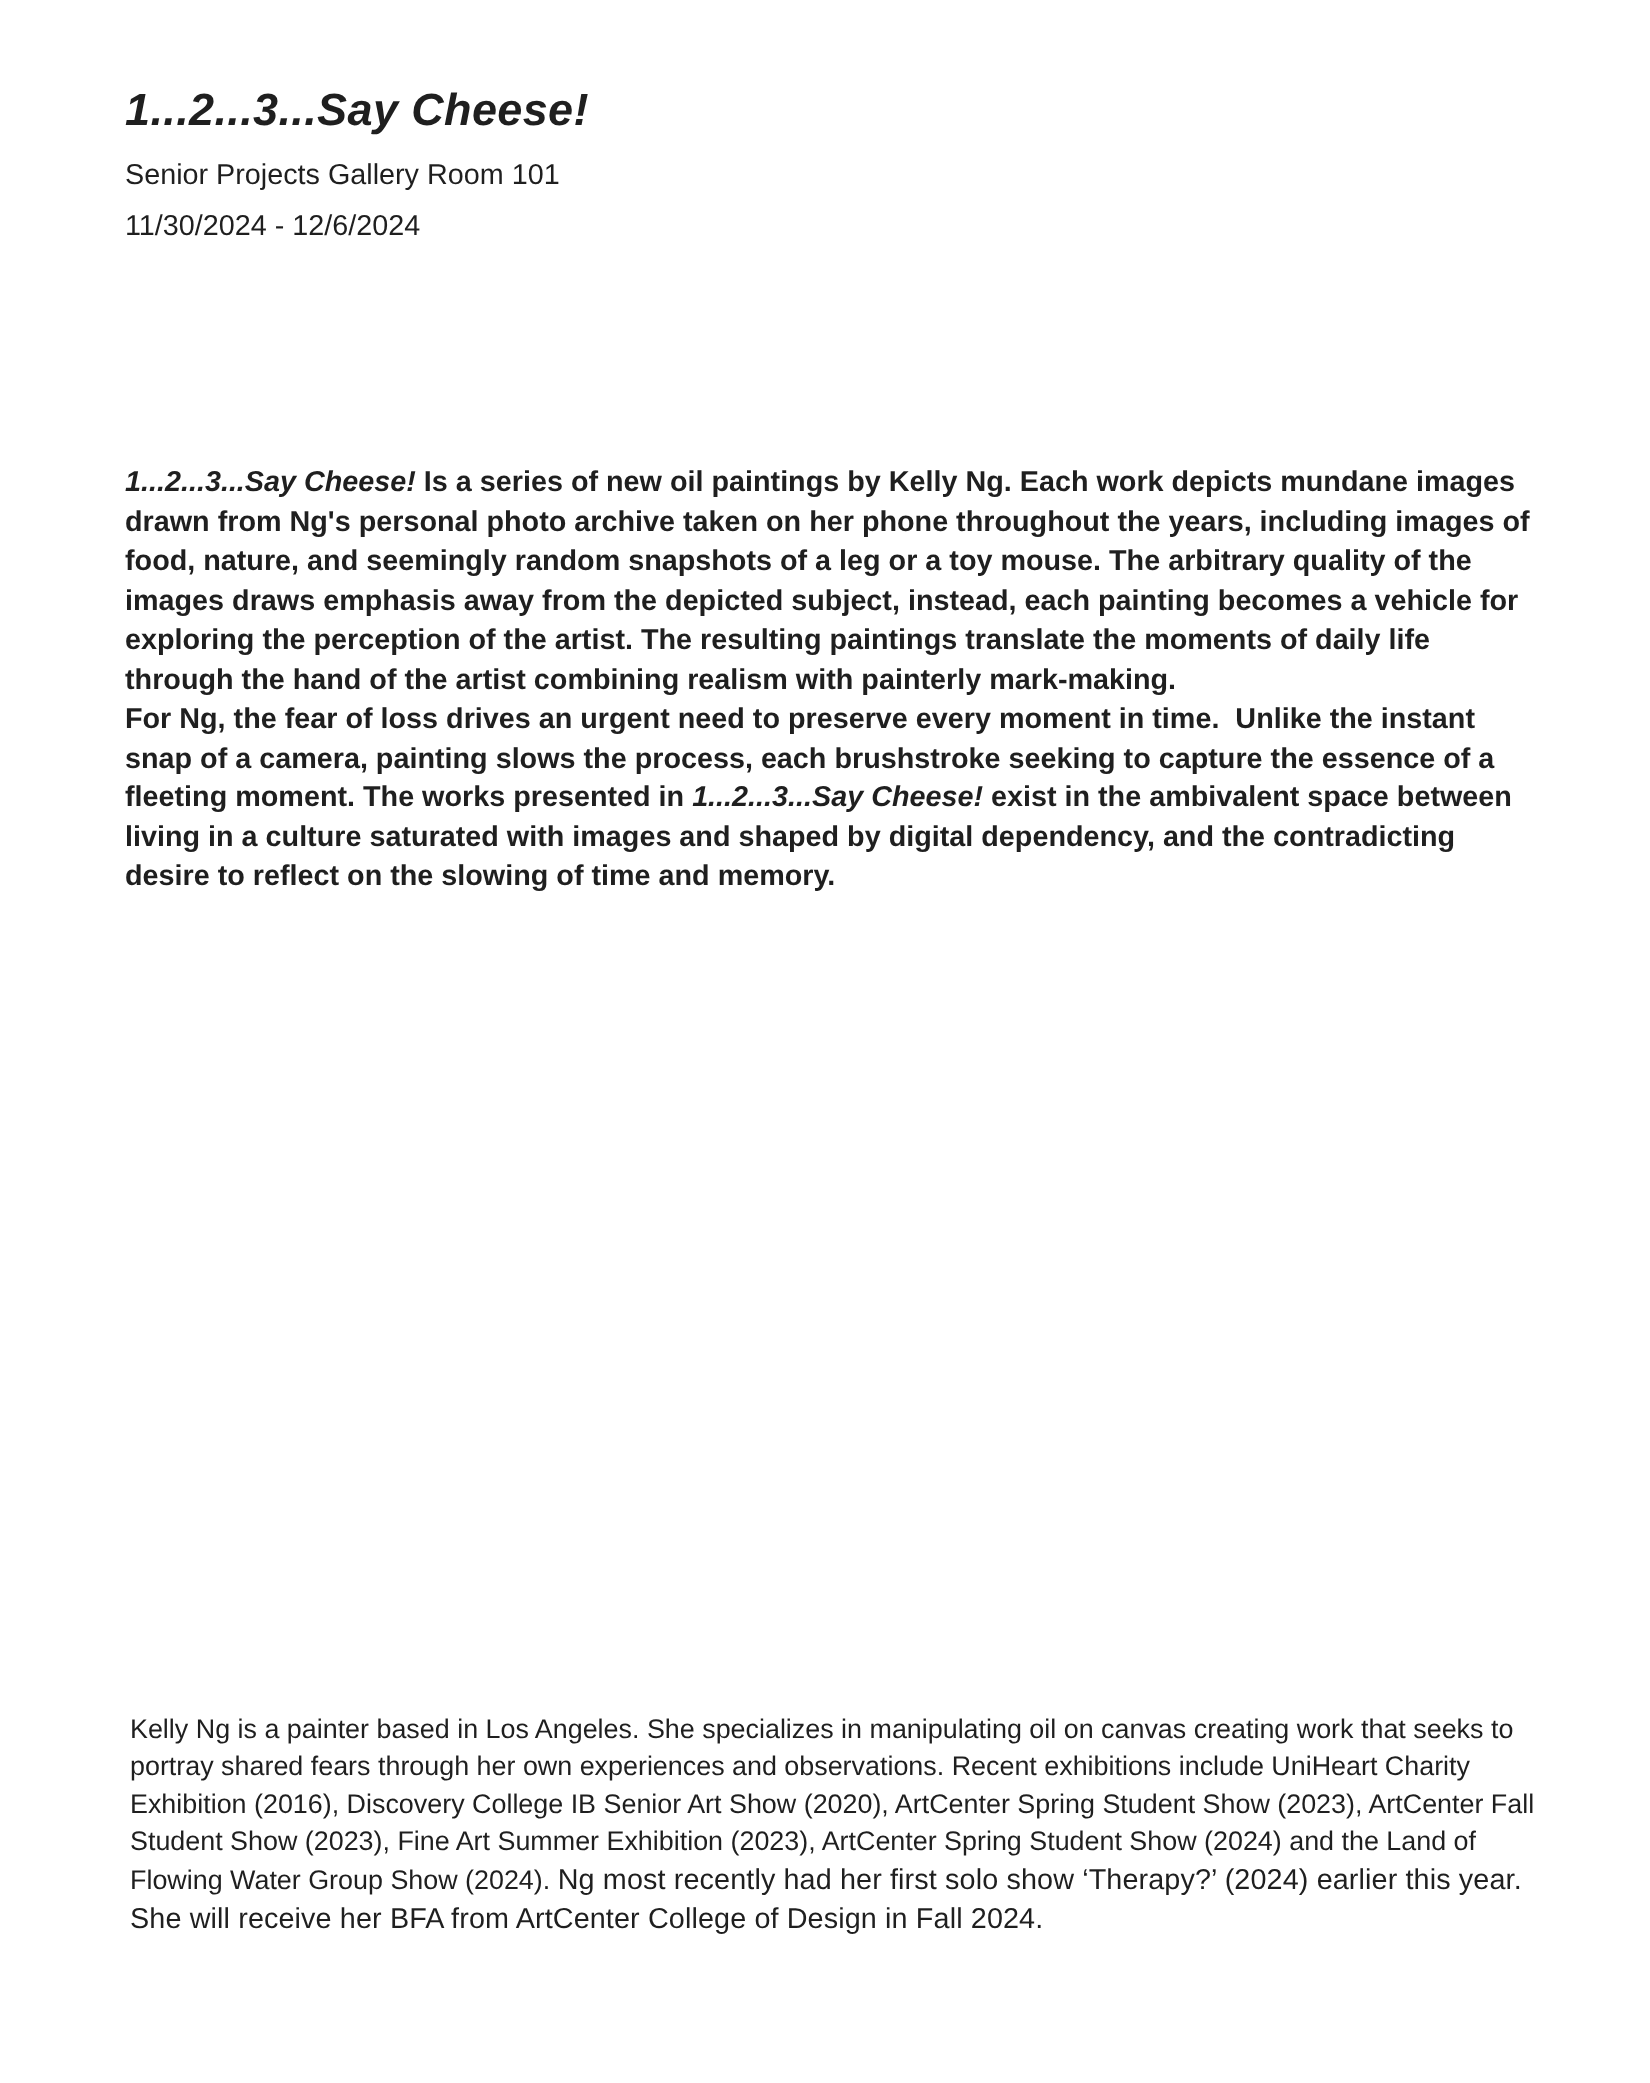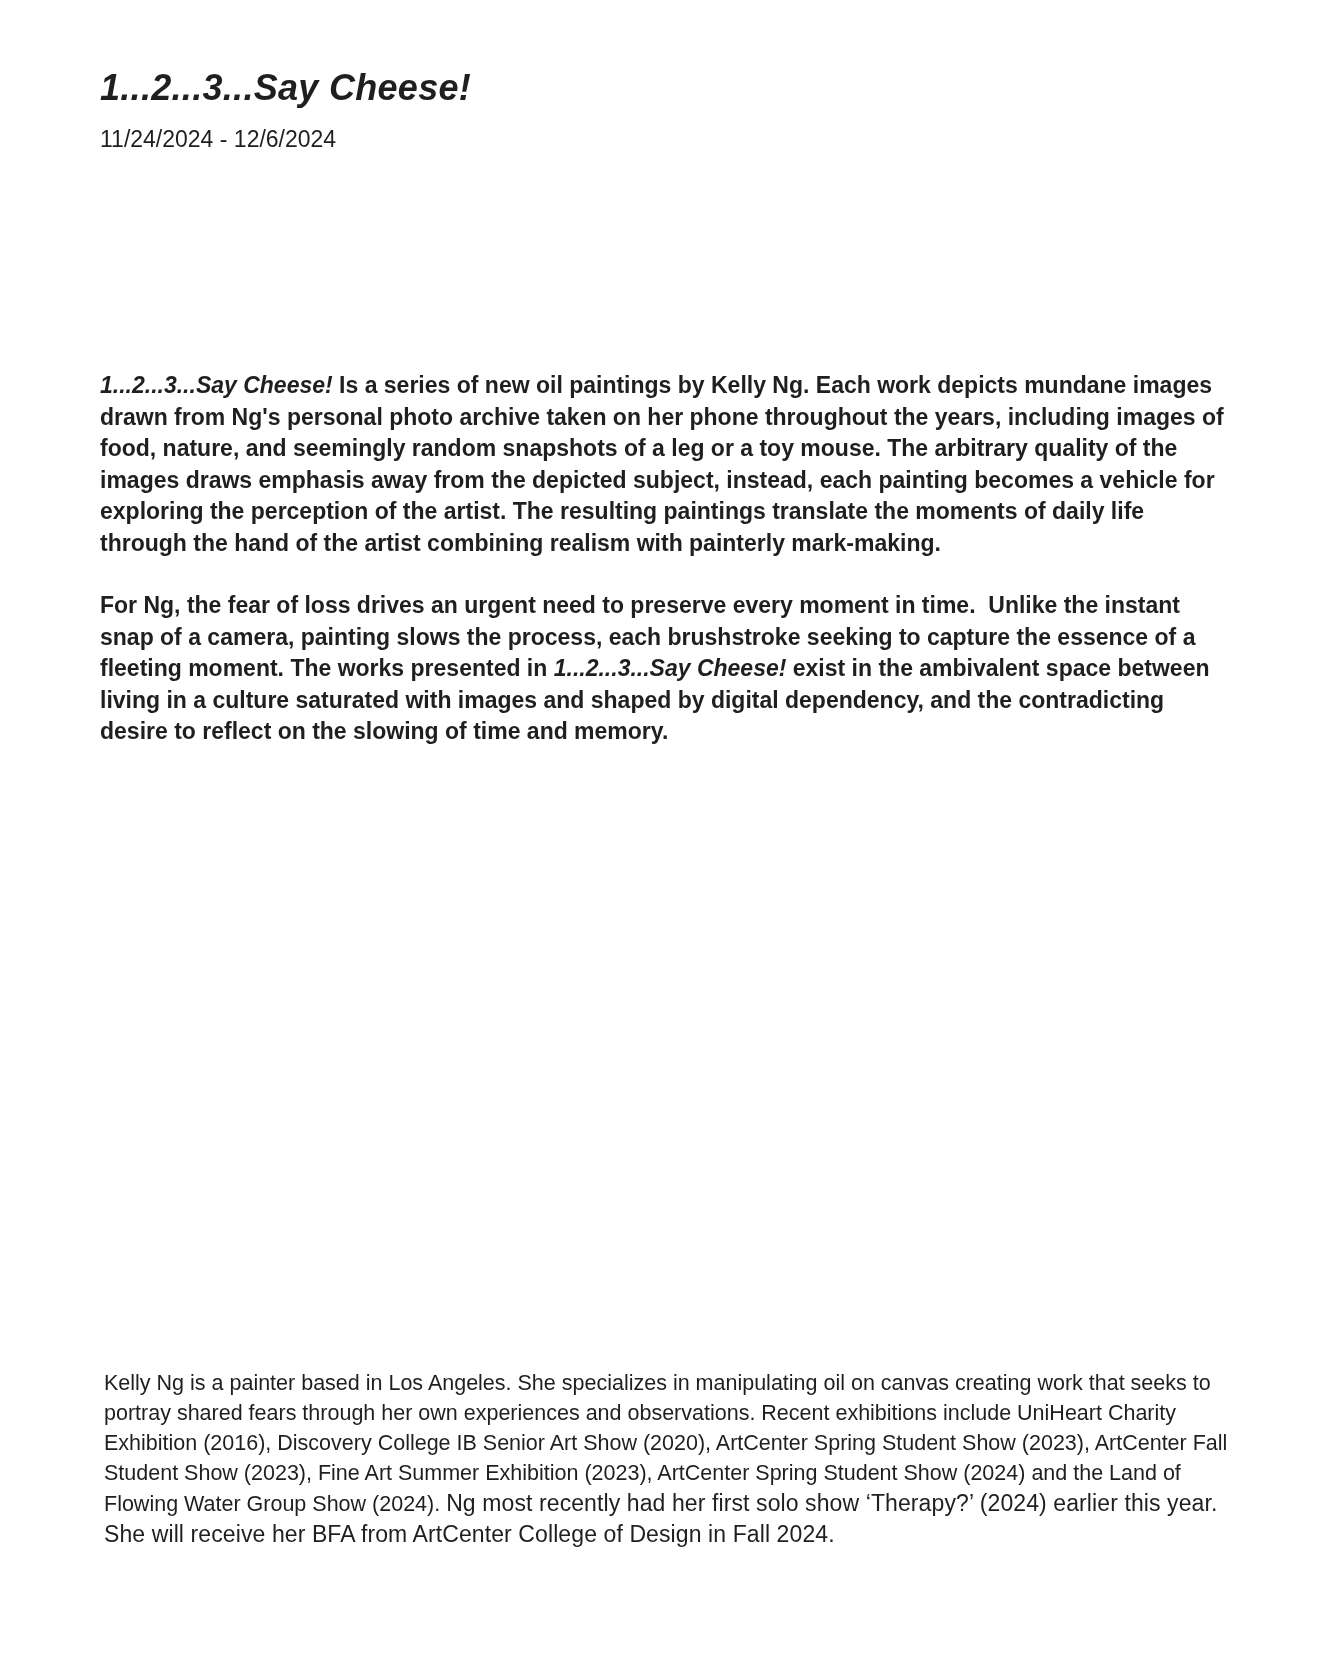--- a/index.html
+++ b/index.html
@@ -44,21 +44,21 @@
     top: 370px;
     width: 1128px;
     font-size: 23px;
     line-height: 31.5px;
     font-weight: 700;
   }
   .doc-body p {
     margin: 0;
     white-space: pre-wrap;
   }
-  .doc-body p + p { margin-top: 31px; }
+  .doc-body p + p { }
   .run-italic { font-style: italic; }
   .doc-bio {
     position: absolute;
     left: 104px;
     top: 1368px;
     width: 1128px;
     font-size: 21.5px;
     line-height: 30px;
     font-weight: 400;
     white-space: pre-wrap;
@@ -68,21 +68,22 @@
     letter-spacing: 0.1px;
   }
 </style>
 </head>
 <body>
 
 <div class="page">
 
   <header class="doc-header">
     <h1 class="exhibition-title">1...2...3...Say Cheese!</h1>
-    <p class="header-line spaced">11/24/2024 - 12/6/2024</p>
+    <p class="header-line">Senior Projects Gallery Room 101</p>
+    <p class="header-line spaced">11/30/2024 - 12/6/2024</p>
   </header>
 
   <main class="doc-body">
       <p><span class="run-italic">1...2...3...Say Cheese!</span><span> Is a series of new oil paintings by Kelly Ng. Each work depicts mundane images drawn from Ng's personal photo archive taken on her phone throughout the years, including images of food, nature, and seemingly random snapshots of a leg or a toy mouse. The arbitrary quality of the images draws emphasis away from the depicted subject, instead, each painting becomes a vehicle for exploring the perception of the artist. The resulting paintings translate the moments of daily life through the hand of the artist combining realism with painterly mark-making.</span></p>
       <p><span>For Ng, the fear of loss drives an urgent need to preserve every moment in time.  Unlike the instant snap of a camera, painting slows the process, each brushstroke seeking to capture the essence of a fleeting moment. The works presented in </span><span class="run-italic">1...2...3...Say Cheese!</span><span> exist in the ambivalent space between living in a culture saturated with images and shaped by digital dependency, and the contradicting desire to reflect on the slowing of time and memory.</span></p>
     </main>
 
   <footer class="doc-bio"><span>Kelly Ng is a painter based in Los Angeles. She specializes in manipulating oil on canvas creating work that seeks to portray shared fears through her own experiences and observations. Recent exhibitions include UniHeart Charity Exhibition (2016), Discovery College IB Senior Art Show (2020), ArtCenter Spring Student Show (2023), ArtCenter Fall Student Show (2023), Fine Art Summer Exhibition (2023), ArtCenter Spring Student Show (2024) and the Land of Flowing Water Group Show (2024). </span><span class="run-large">Ng most recently had her first solo show ‘Therapy?’ (2024) earlier this year. She will receive her BFA from ArtCenter College of Design in Fall 2024.</span></footer>
 
 </div>

